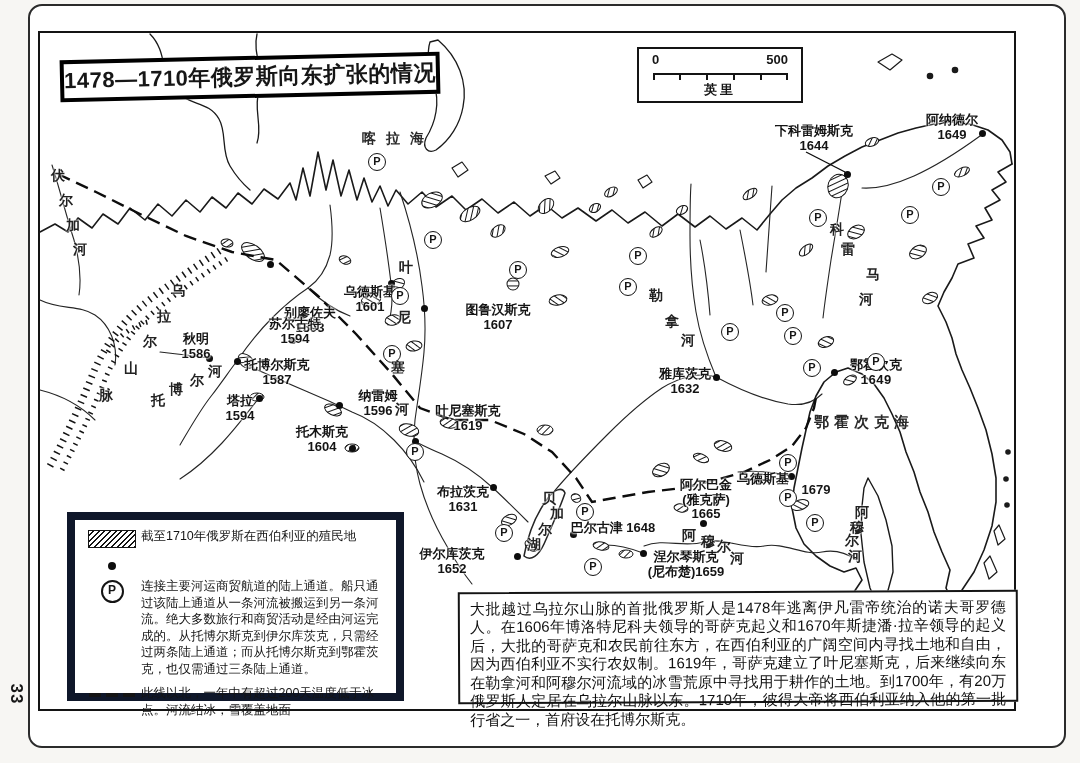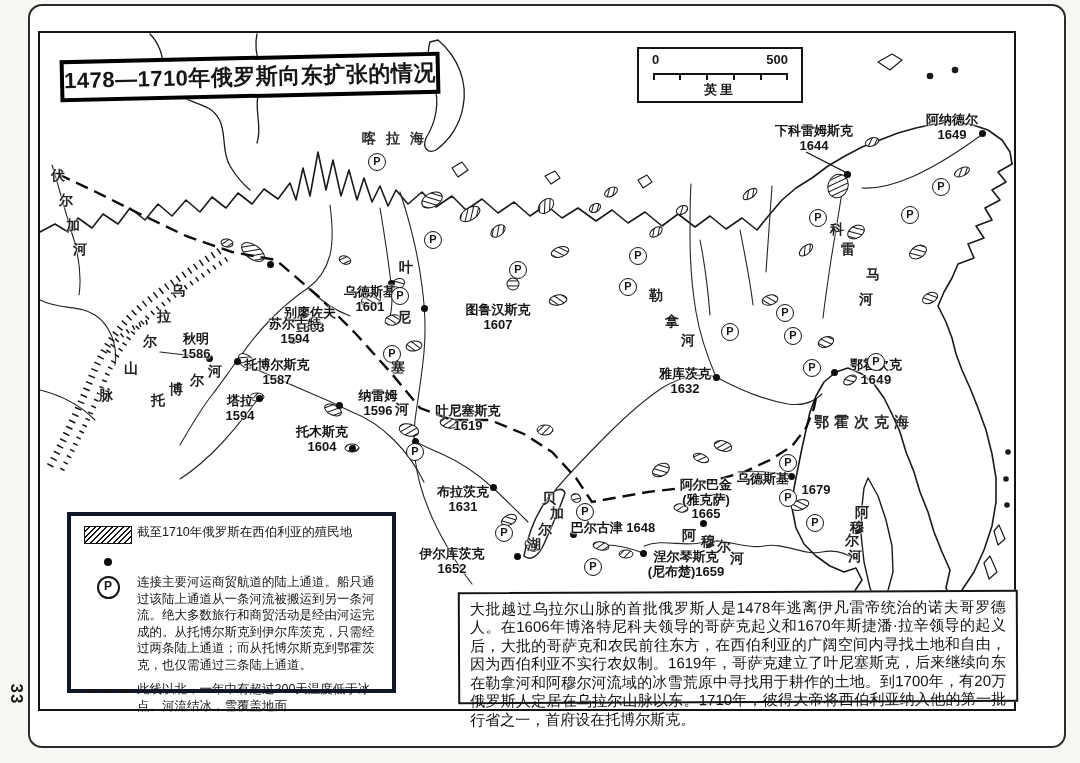--- a/index.html
+++ b/index.html
@@ -65,21 +65,21 @@
     font-weight:bold;color:#2a2a2a;white-space:nowrap;
   }
   .extra-label{
     position:absolute;transform:translate(-50%,-50%);
     font-size:13px;font-weight:bold;white-space:nowrap;
     text-shadow:0 0 2px #fff,0 0 2px #fff;
   }
 
   .legend-box{
     position:absolute;left:67px;top:512px;width:321px;height:173px;
-    border:4px solid #0f172a;background:#fff;padding:0;
+    border:8px solid #0f172a;background:#fff;padding:0;
   }
   .legend-row{display:flex;margin:8px 8px 0 8px;align-items:flex-start;}
   .legend-sym{width:58px;flex:0 0 58px;display:flex;justify-content:center;padding-top:2px;}
   .legend-text{flex:1;font-size:12.5px;line-height:1.32;color:#141414;}
   .sym-hatch{
     width:46px;height:16px;border:1.5px solid #141414;
     background:repeating-linear-gradient(135deg,#fff 0 2.5px,#141414 2.5px 4px);
   }
   .sym-dot{width:8px;height:8px;border-radius:50%;background:#0d0d0d;margin-top:4px;}
   .sym-p{

